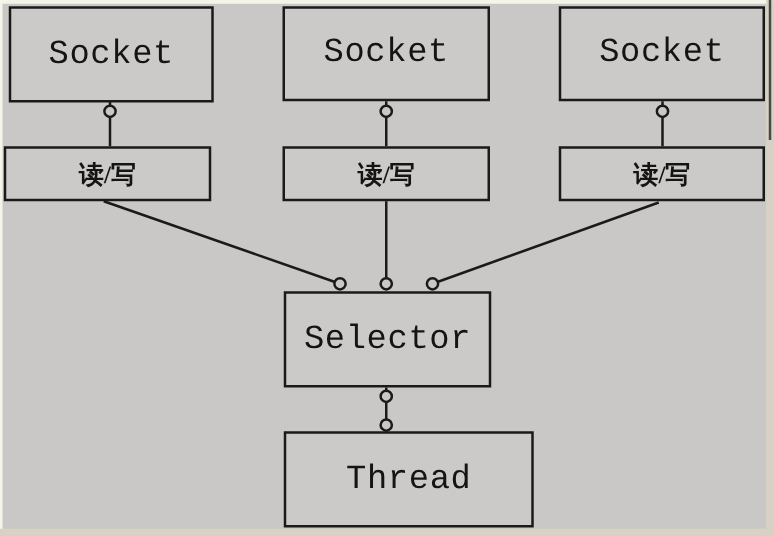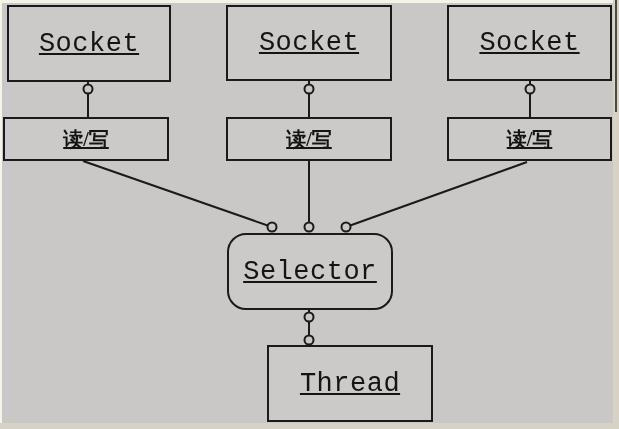--- a/index.html
+++ b/index.html
@@ -20,33 +20,32 @@
   .strip-bottom{left:0;top:423px;width:619px;height:6px;background:#d7d2c3;}
   .notch-dark{left:615px;top:0;width:2px;height:112px;background:#4a4842;}
 
   
   .node{
     position:absolute;box-sizing:border-box;
     border:2px solid #1a1a1a;
     background:#cbcac8;
     display:flex;align-items:center;justify-content:center;
     color:#141414;
-    text-decoration:underline;
   }
   .mono{font-family:"Liberation Mono","DejaVu Sans Mono",monospace;font-size:27px;letter-spacing:0.5px;}
   .cjk{font-family:"Liberation Serif","DejaVu Serif",serif;font-weight:700;font-size:20px;}
 
   .socket1{left:7px;top:5px;width:164px;height:77px;}
   .socket2{left:226px;top:5px;width:166px;height:76px;}
   .socket3{left:447px;top:5px;width:165px;height:76px;}
   .rw1{left:3px;top:117px;width:166px;height:44px;}
   .rw2{left:226px;top:117px;width:166px;height:44px;}
   .rw3{left:447px;top:117px;width:165px;height:44px;}
-  .selector{left:227px;top:233px;width:166px;height:77px;border-radius:19px;}
-  .thread{left:227px;top:345px;width:166px;height:77px;margin-left:40px;}
+  .selector{left:227px;top:233px;width:166px;height:77px;}
+  .thread{left:227px;top:345px;width:200px;height:77px;}
 
   .wires{
     position:absolute;left:0;top:0;width:619px;height:429px;
     pointer-events:none;
   }
 </style>
 </head>
 <body>
 
 <div class="frame">

